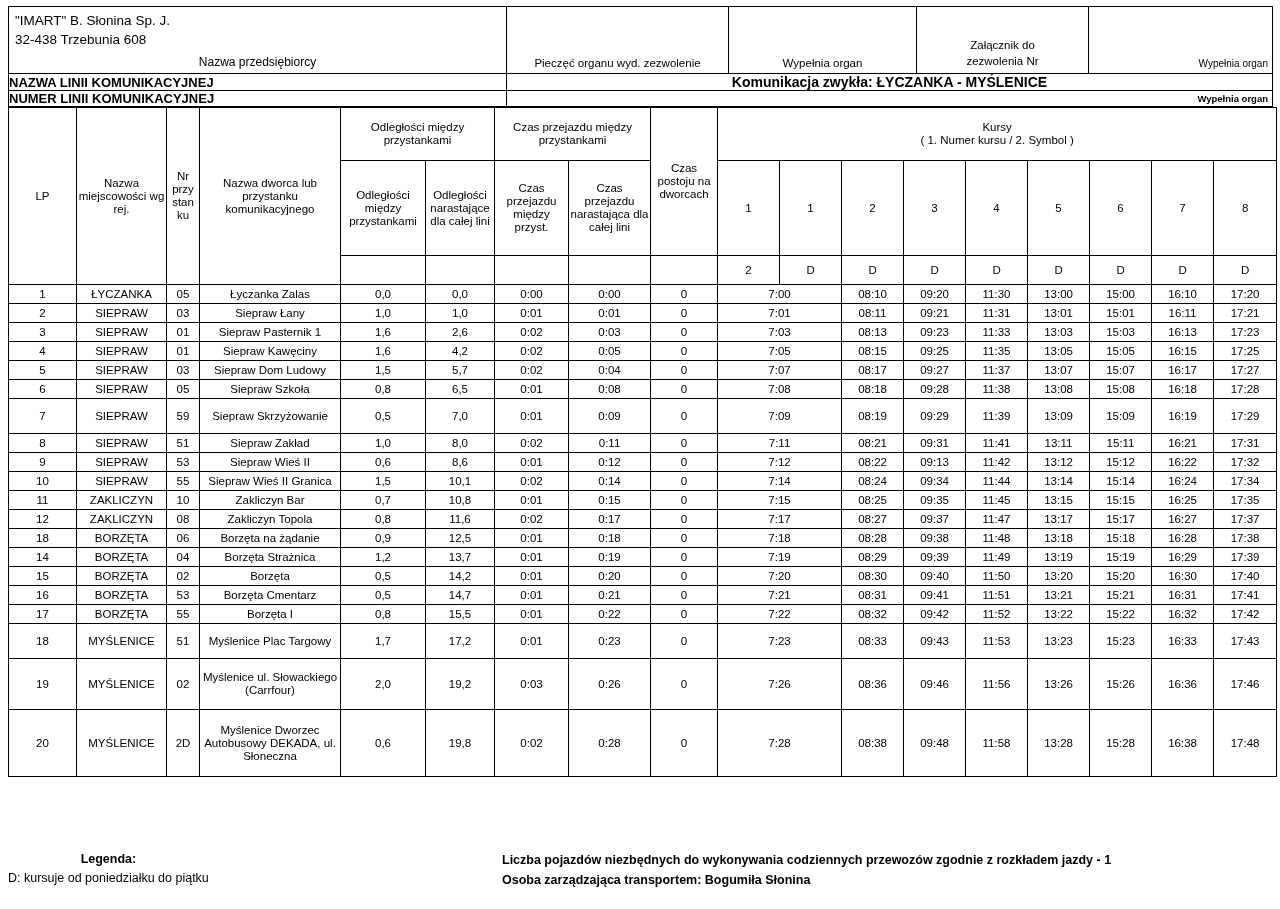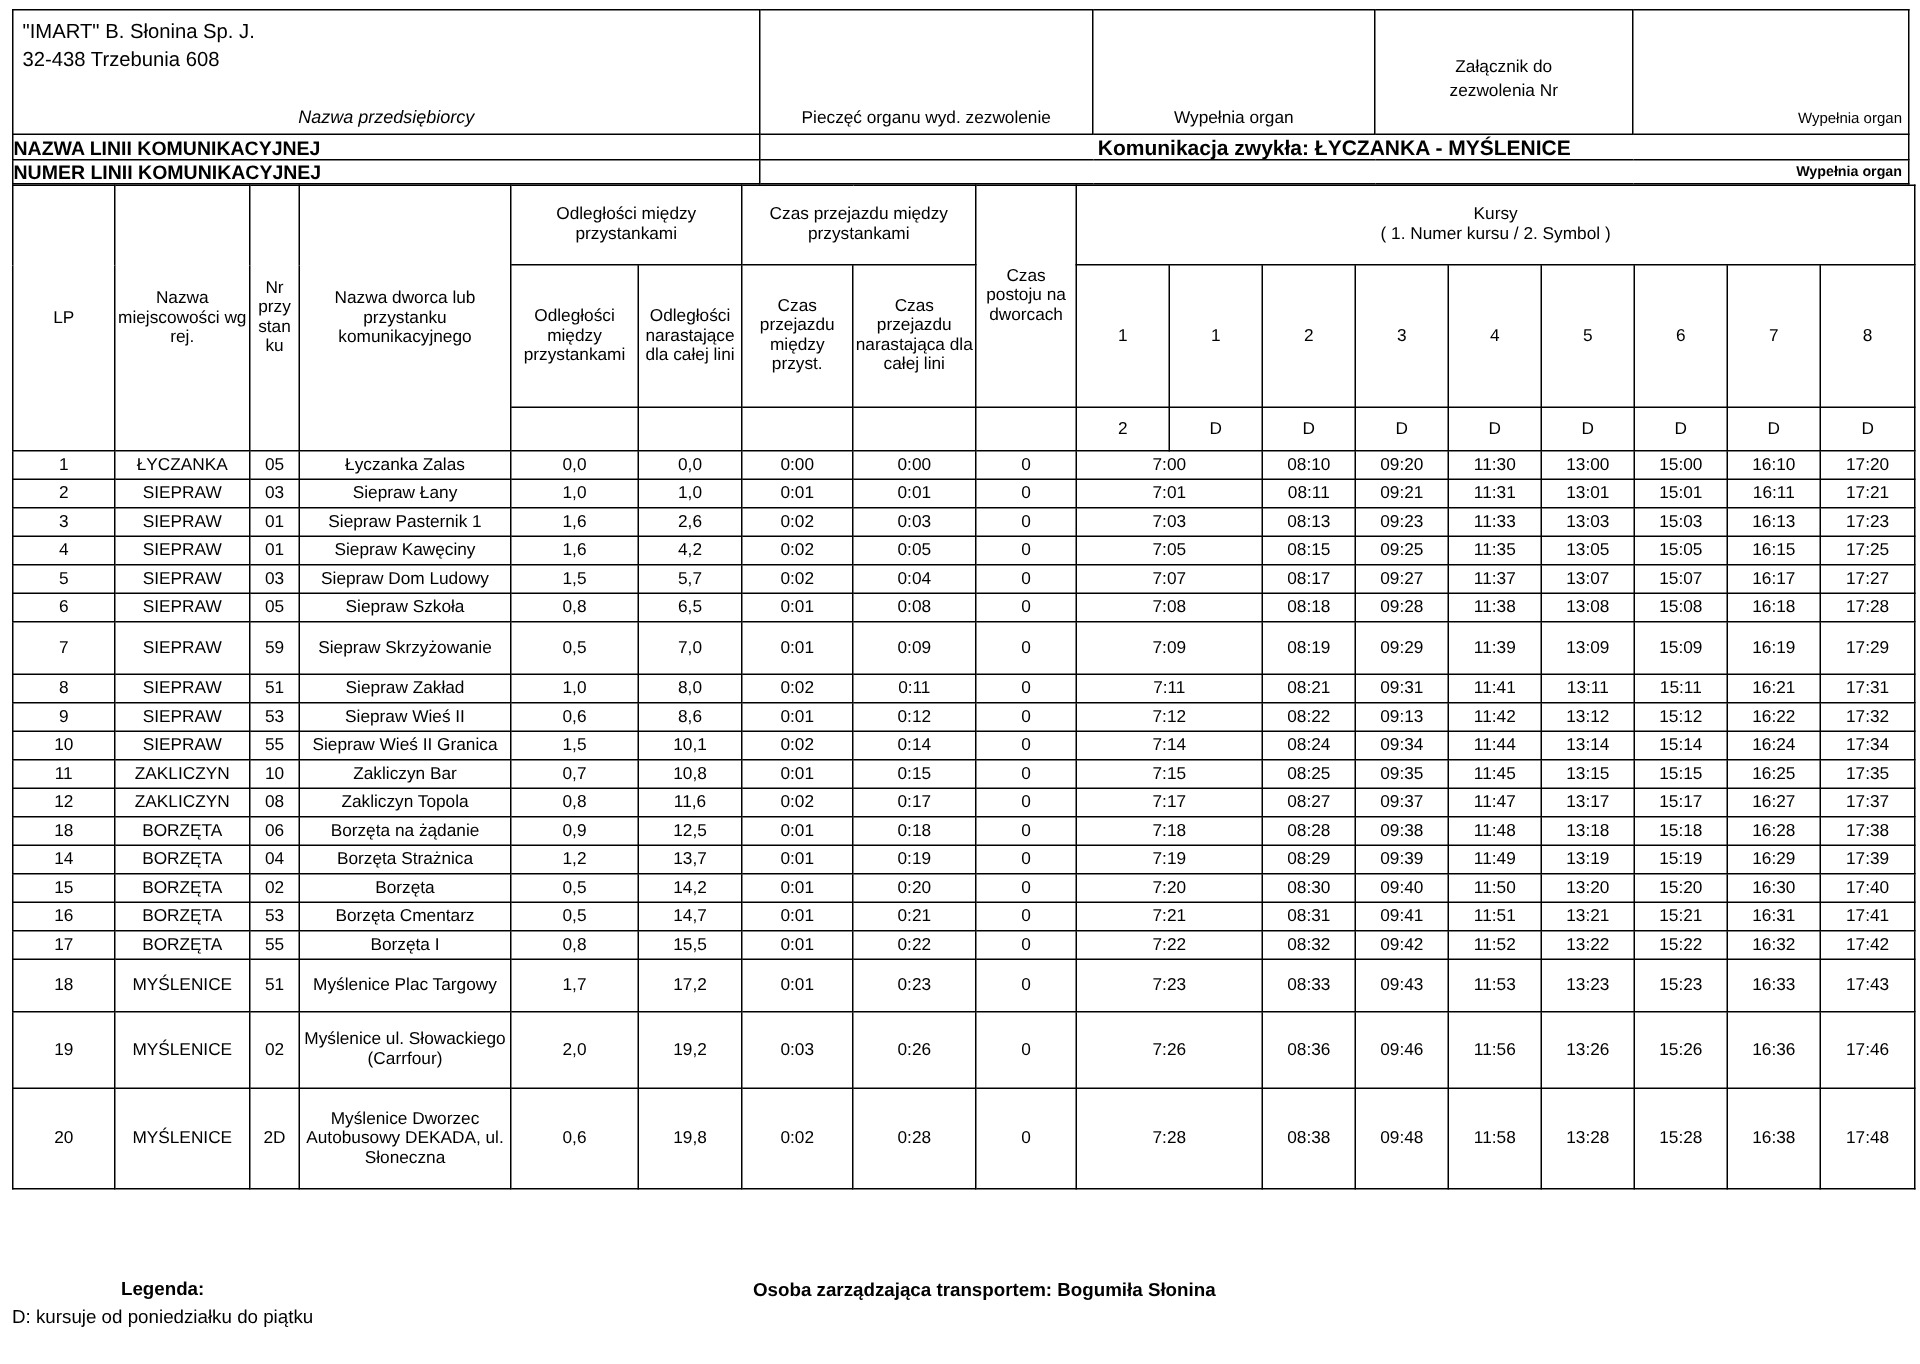--- a/index.html
+++ b/index.html
@@ -13,21 +13,21 @@
   .page{position:relative;width:1280px;height:909px;box-sizing:border-box;padding:6px 8px 0 8px;}
 
   table{border-collapse:collapse;table-layout:fixed;}
   td,th{border:1px solid #000;padding:0;font-weight:normal;vertical-align:middle;}
 
   
   #top-head{width:1264px;}
   #top-head td{height:auto;}
   .co-cell{height:92px;position:relative;vertical-align:top;text-align:left;padding:4px 6px;}
   .co-line{font-size:13.5px;line-height:19px;}
-  .co-sub{font-style:italic;font-size:12px;text-align:center;margin-top:22px;}
+  .co-sub{font-size:12px;text-align:center;margin-top:6px;}
   .stamp-cell{position:relative;height:92px;vertical-align:bottom;text-align:center;padding-bottom:4px;}
   .stamp-cell .cap{font-size:11.5px;}
   .att-cell{position:relative;height:92px;text-align:center;vertical-align:top;padding-top:30px;}
   .att-cell .att{font-size:11.5px;line-height:16px;}
   .organ-cell{position:relative;height:92px;vertical-align:bottom;text-align:right;padding:0 4px 4px 0;}
   .organ-cell .cap{font-size:10px;}
 
   .row-label{text-align:left;font-weight:bold;font-size:13px;height:22px;}
   .row-value{text-align:center;font-size:14px;font-weight:bold;height:22px;}
   .row-wide-bold{text-align:center;font-weight:bold;font-size:13px;height:20px;}
@@ -545,17 +545,18 @@
         </tr>
       </tbody>
   </table>
 
   <div class="footer">
     <div class="legend">
       <div>Legenda:</div>
       <div class="sub">D: kursuje od poniedziałku do piątku</div>
     </div>
     <div class="rightnote">
+      <div>Liczba pojazdów niezbędnych do wykonywania codziennych przewozów zgodnie z rozkładem jazdy - 1</div>
       <div>Osoba zarządzająca transportem: Bogumiła Słonina</div>
     </div>
   </div>
 
 </div>
 
 </body></html>

